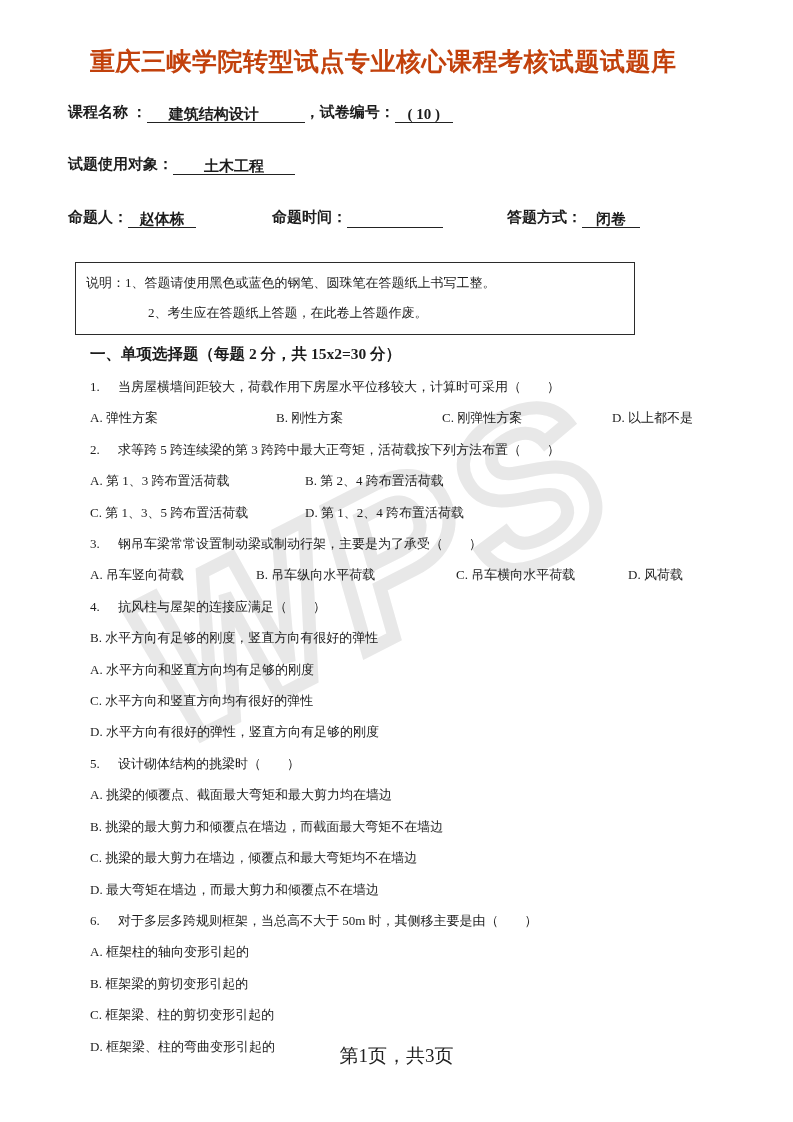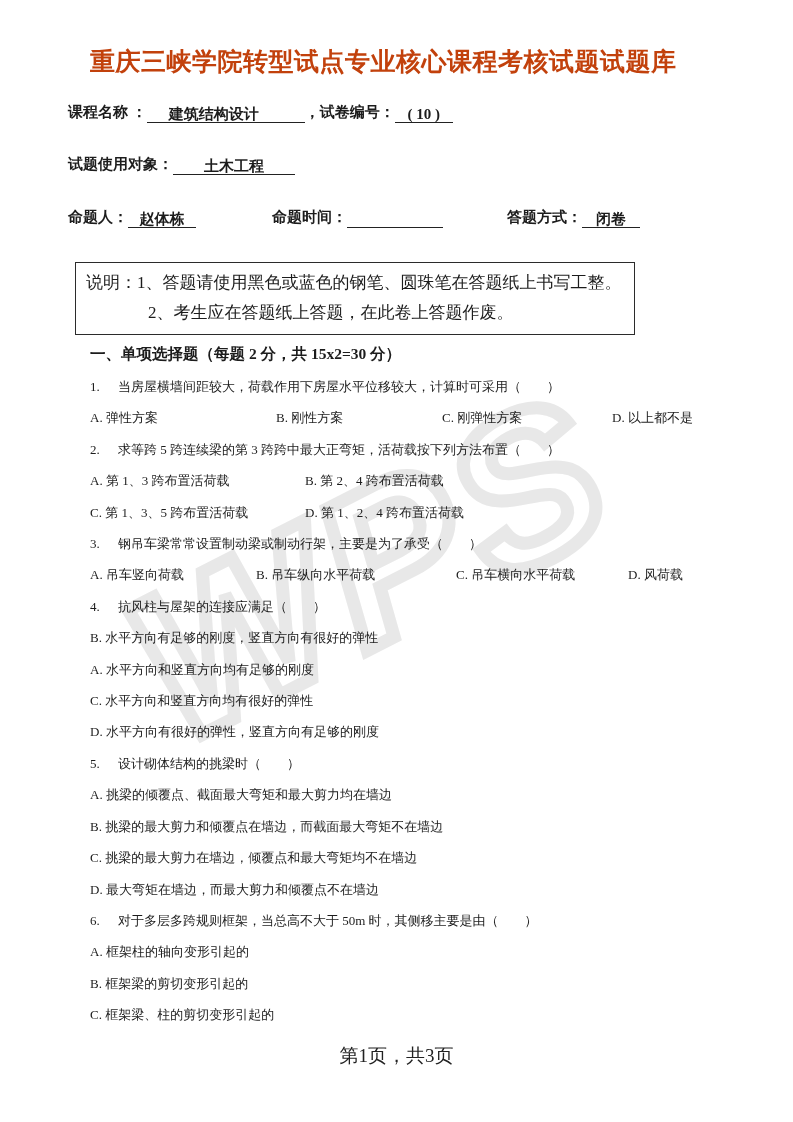--- a/index.html
+++ b/index.html
@@ -56,21 +56,21 @@
   .f-mode{width:58px;}
   .gap-time{margin-left:76px;}
   .gap-mode{margin-left:64px;}
   
   .notice-box{
     margin:34px 0 0 75px;
     width:560px;
     border:1.5px solid #2b2b2b;
     padding:5px 7px 6px 10px;
     box-sizing:border-box;
-    font-size:17px;
+    font-size:13px;
     line-height:30px;
     background:transparent;
   }
   .notice-line{margin:0;white-space:nowrap;}
   .notice-line2{padding-left:62px;}
   
   .section-title{
     margin:0;
     padding:7px 12px 0 90px;
     font-size:15.5px;
@@ -185,20 +185,21 @@
         <div class="line">B. 挑梁的最大剪力和倾覆点在墙边，而截面最大弯矩不在墙边</div>
         <div class="line">C. 挑梁的最大剪力在墙边，倾覆点和最大弯矩均不在墙边</div>
         <div class="line">D. 最大弯矩在墙边，而最大剪力和倾覆点不在墙边</div>
       </div>
 
       <div>
         <div class="line"><span class="qnum">6.</span><span>对于多层多跨规则框架，当总高不大于 50m 时，其侧移主要是由（　　）</span></div>
         <div class="line">A. 框架柱的轴向变形引起的</div>
         <div class="line">B. 框架梁的剪切变形引起的</div>
         <div class="line">C. 框架梁、柱的剪切变形引起的</div>
+        <div class="line">D. 框架梁、柱的弯曲变形引起的</div>
       </div>
 
     </div>
 
     <div class="footer">第1页，共3页</div>
 
   </div>
 </div>
 
 </body></html>

